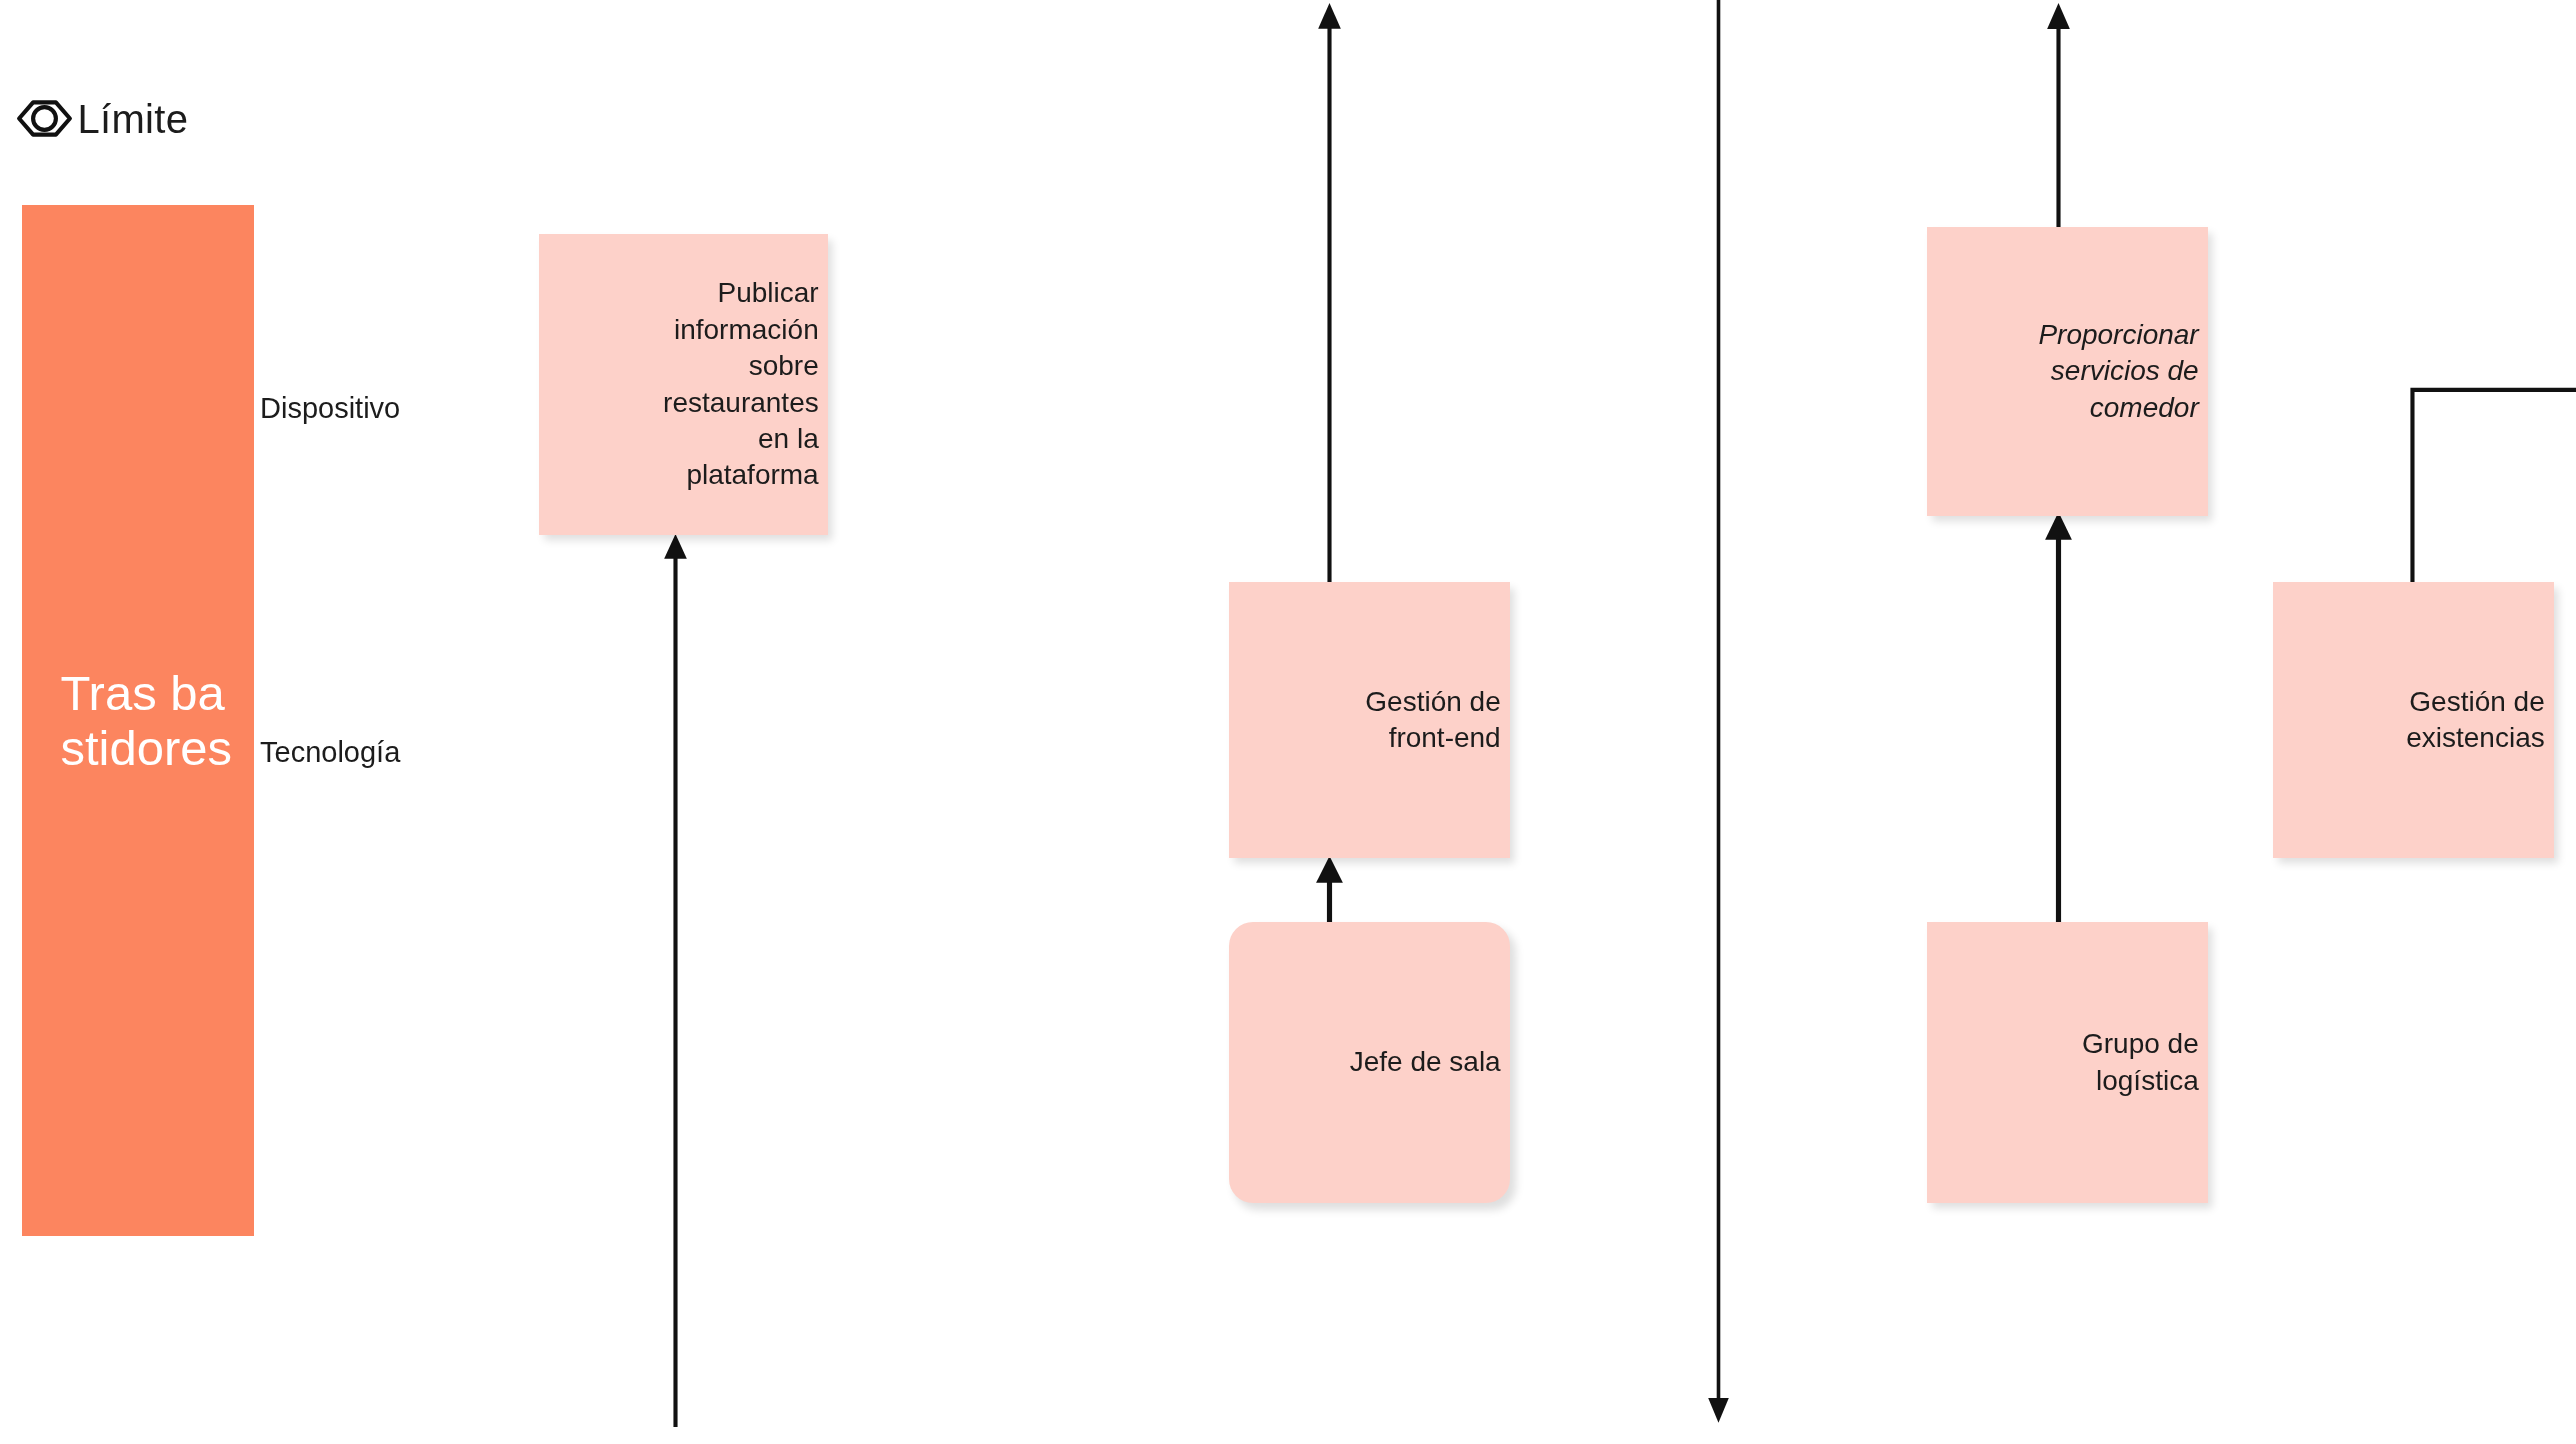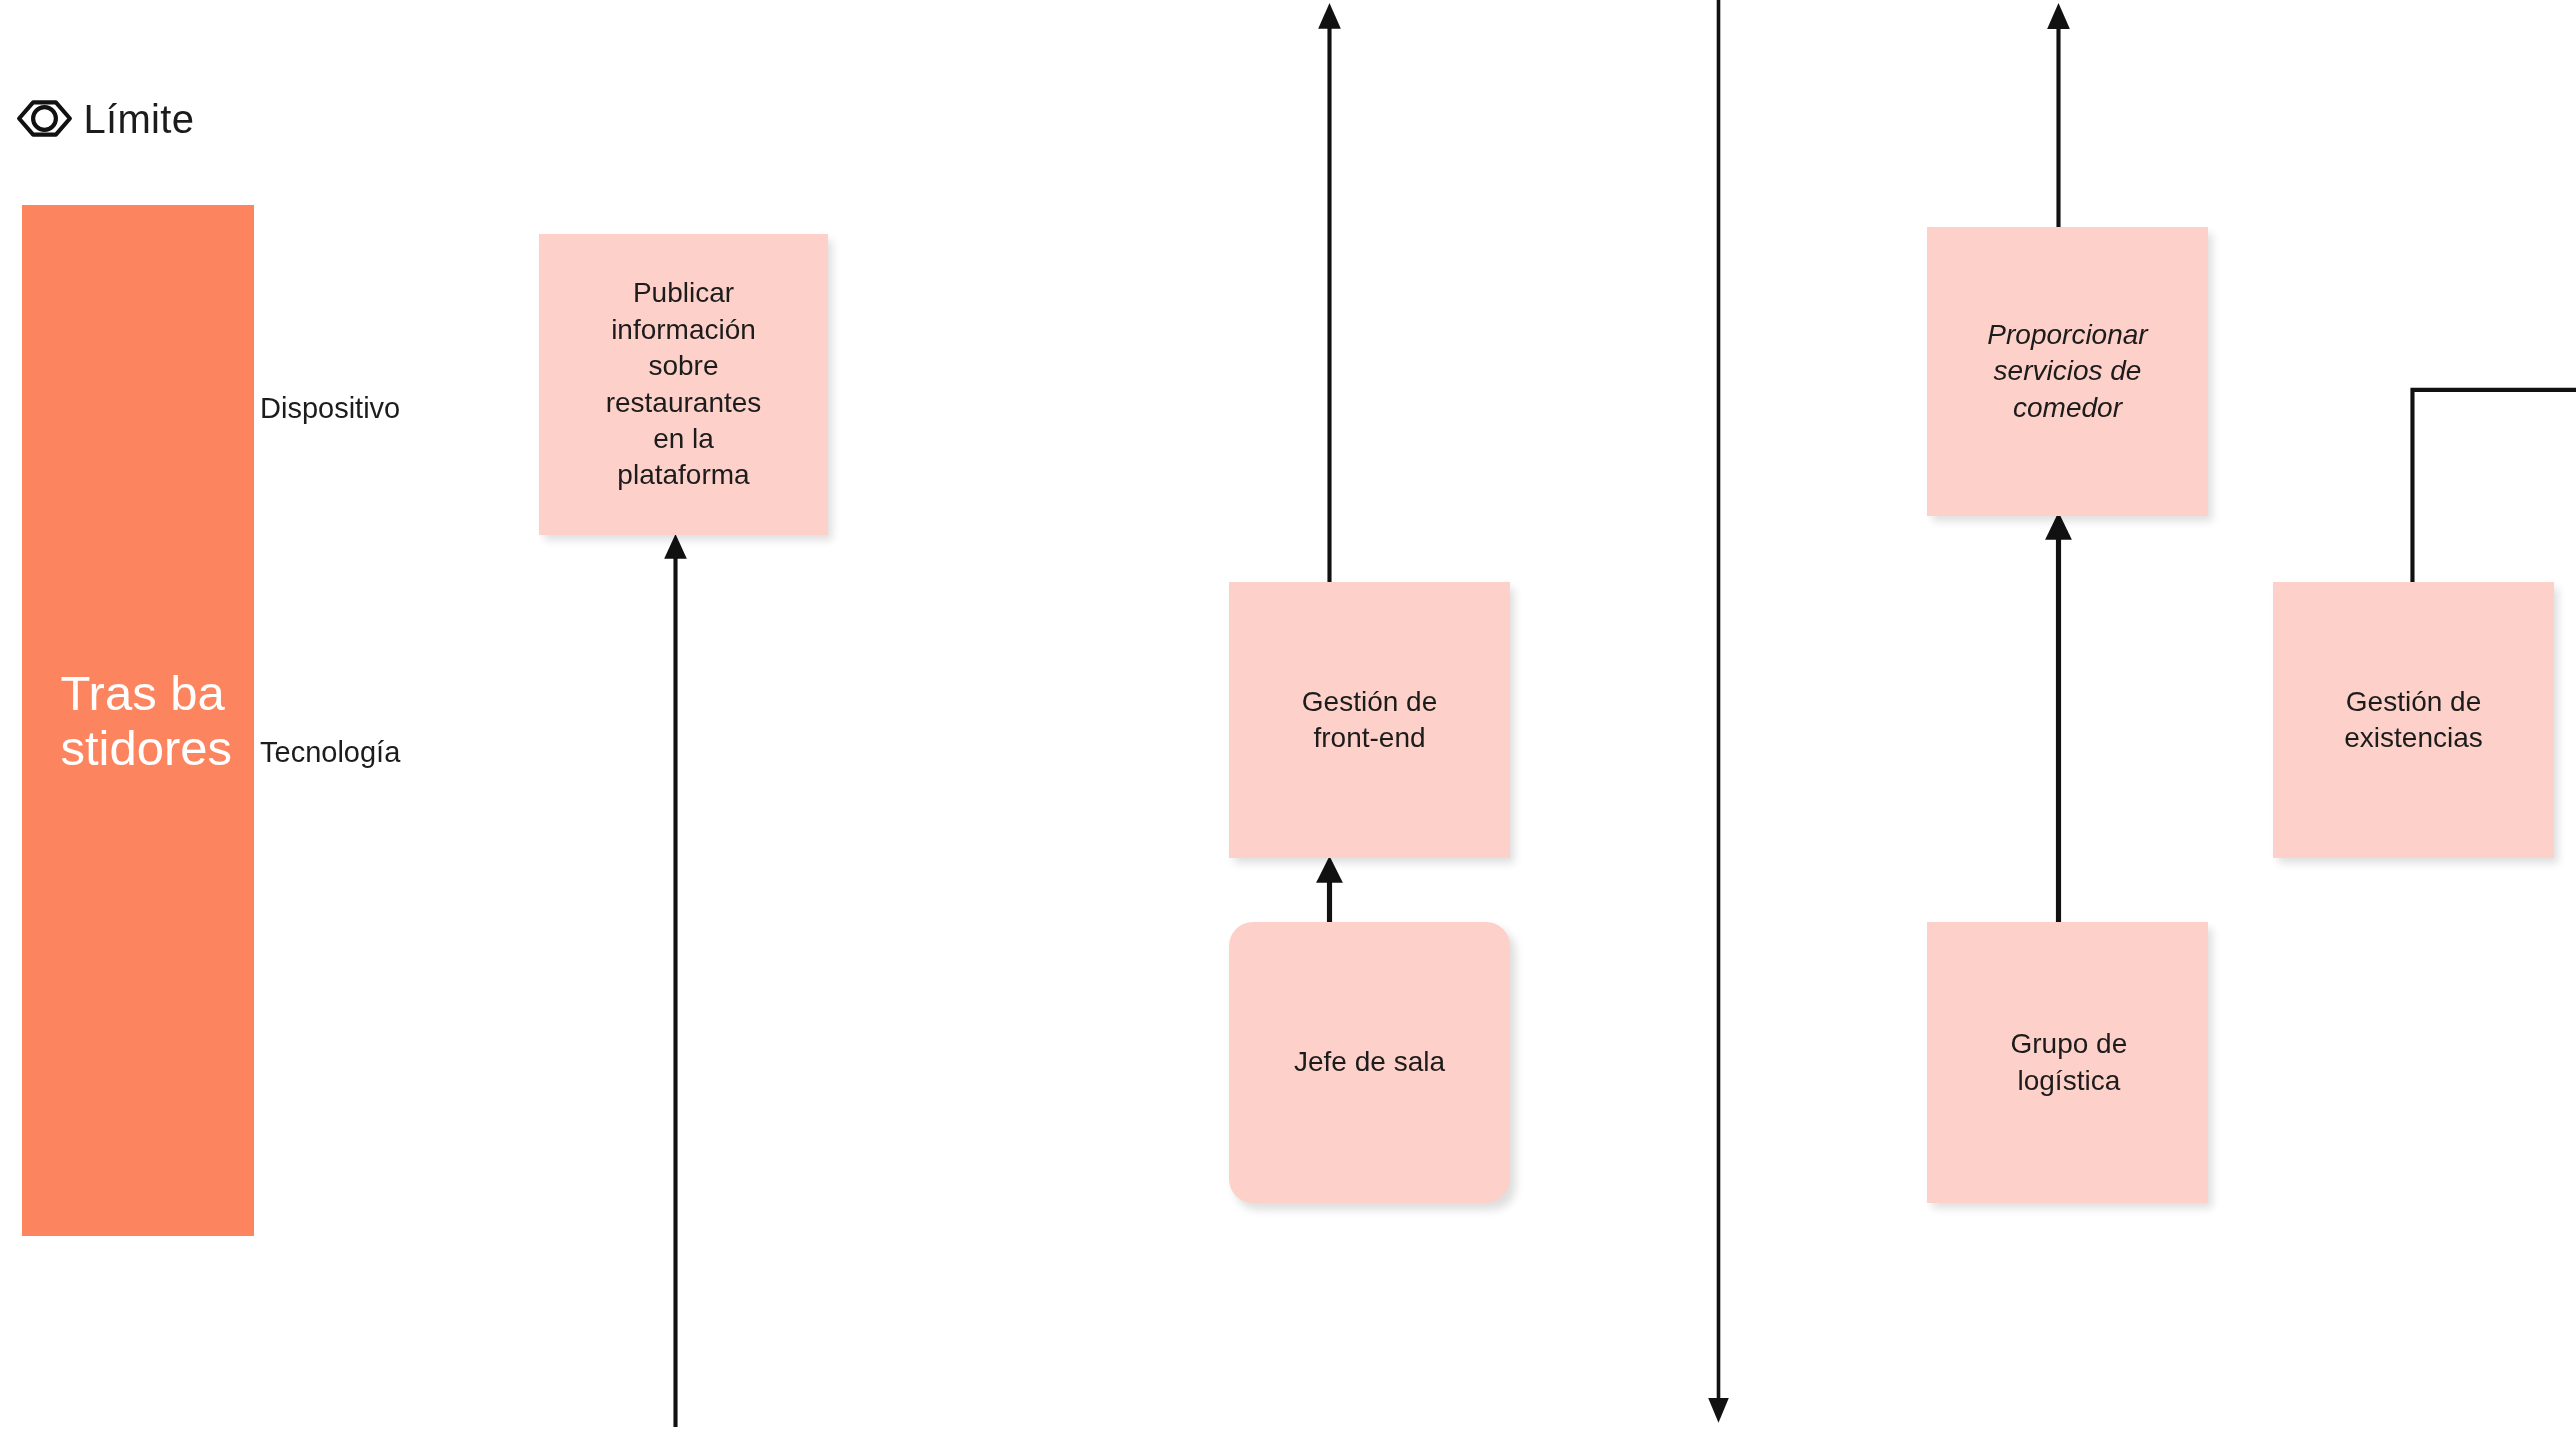--- a/index.html
+++ b/index.html
@@ -18,21 +18,21 @@
     overflow: hidden;
   }
 
   
   #header {
     position: absolute;
     left: 15.5px;
     top: 90px;
     display: flex;
     align-items: center;
-    gap: 11px;
+    gap: 5px;
   }
   #eye-icon { width: 57px; height: 57px; display: block; }
   #limite-label {
     font-size: 40px;
     color: #1c1c1c;
     letter-spacing: 0.3px;
     white-space: nowrap;
     line-height: 1;
   }
 
@@ -76,21 +76,21 @@
     display: flex;
     align-items: center;
     justify-content: center;
     box-sizing: border-box;
     padding: 5.2px 9.3px;
   }
   .card-text {
     font-size: 28px;
     line-height: 1.30;
     color: #1c1c1c;
-    text-align: center;
+    text-align: right;
     width: 100%;
     white-space: pre-line;
   }
 
   
   .conn { position: absolute; }
   .conn svg { display: block; overflow: visible; }
 </style>
 </head>
 <body>

